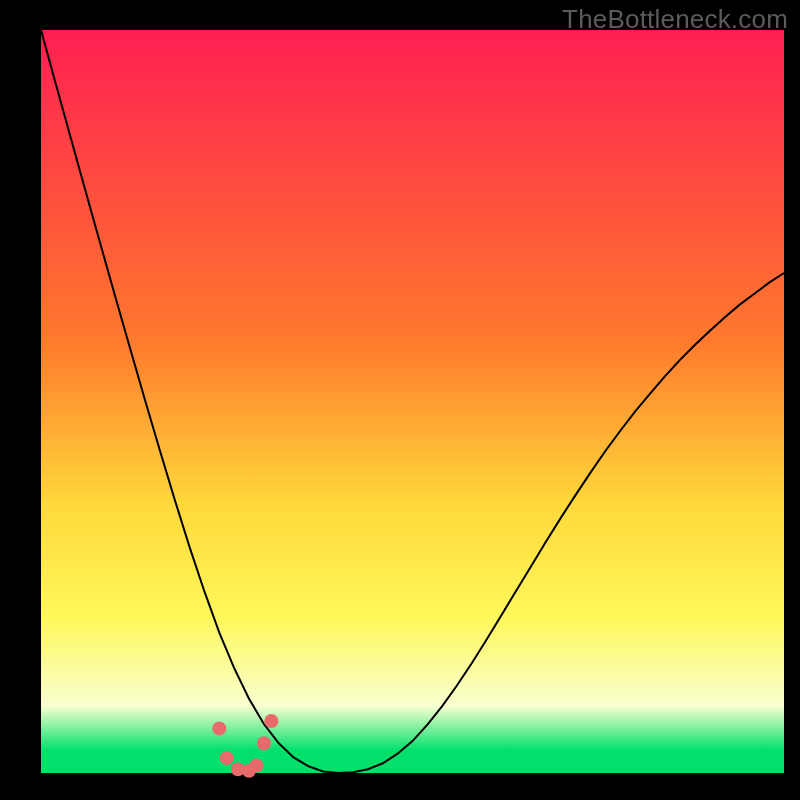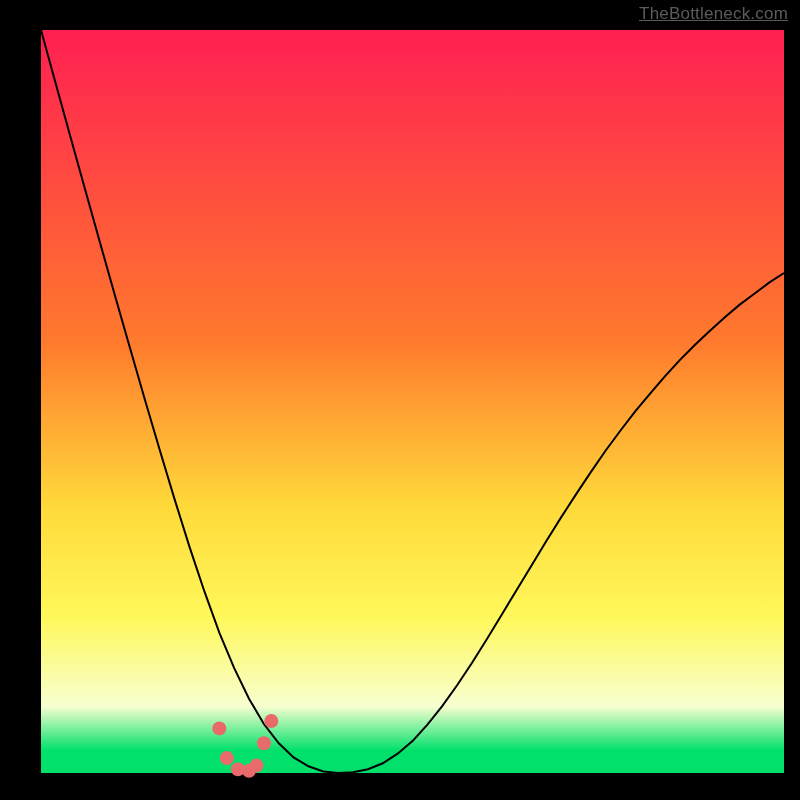--- a/index.html
+++ b/index.html
@@ -31,24 +31,23 @@
     left: 0;
     top: 0;
     right: 0;
     bottom: 0;
   }
   .watermark {
     position: absolute;
     top: 4px;
     right: 12px;
     color: #5b5b5b;
-    font-size: 17px;
+    font-size: 26px;
     font-weight: 500;
     letter-spacing: 0.2px;
-    text-decoration: underline;
   }
   svg.curve {
     position: absolute;
     left: 0;
     top: 0;
     width: 743px;
     height: 743px;
     overflow: visible;
   }
 </style>

